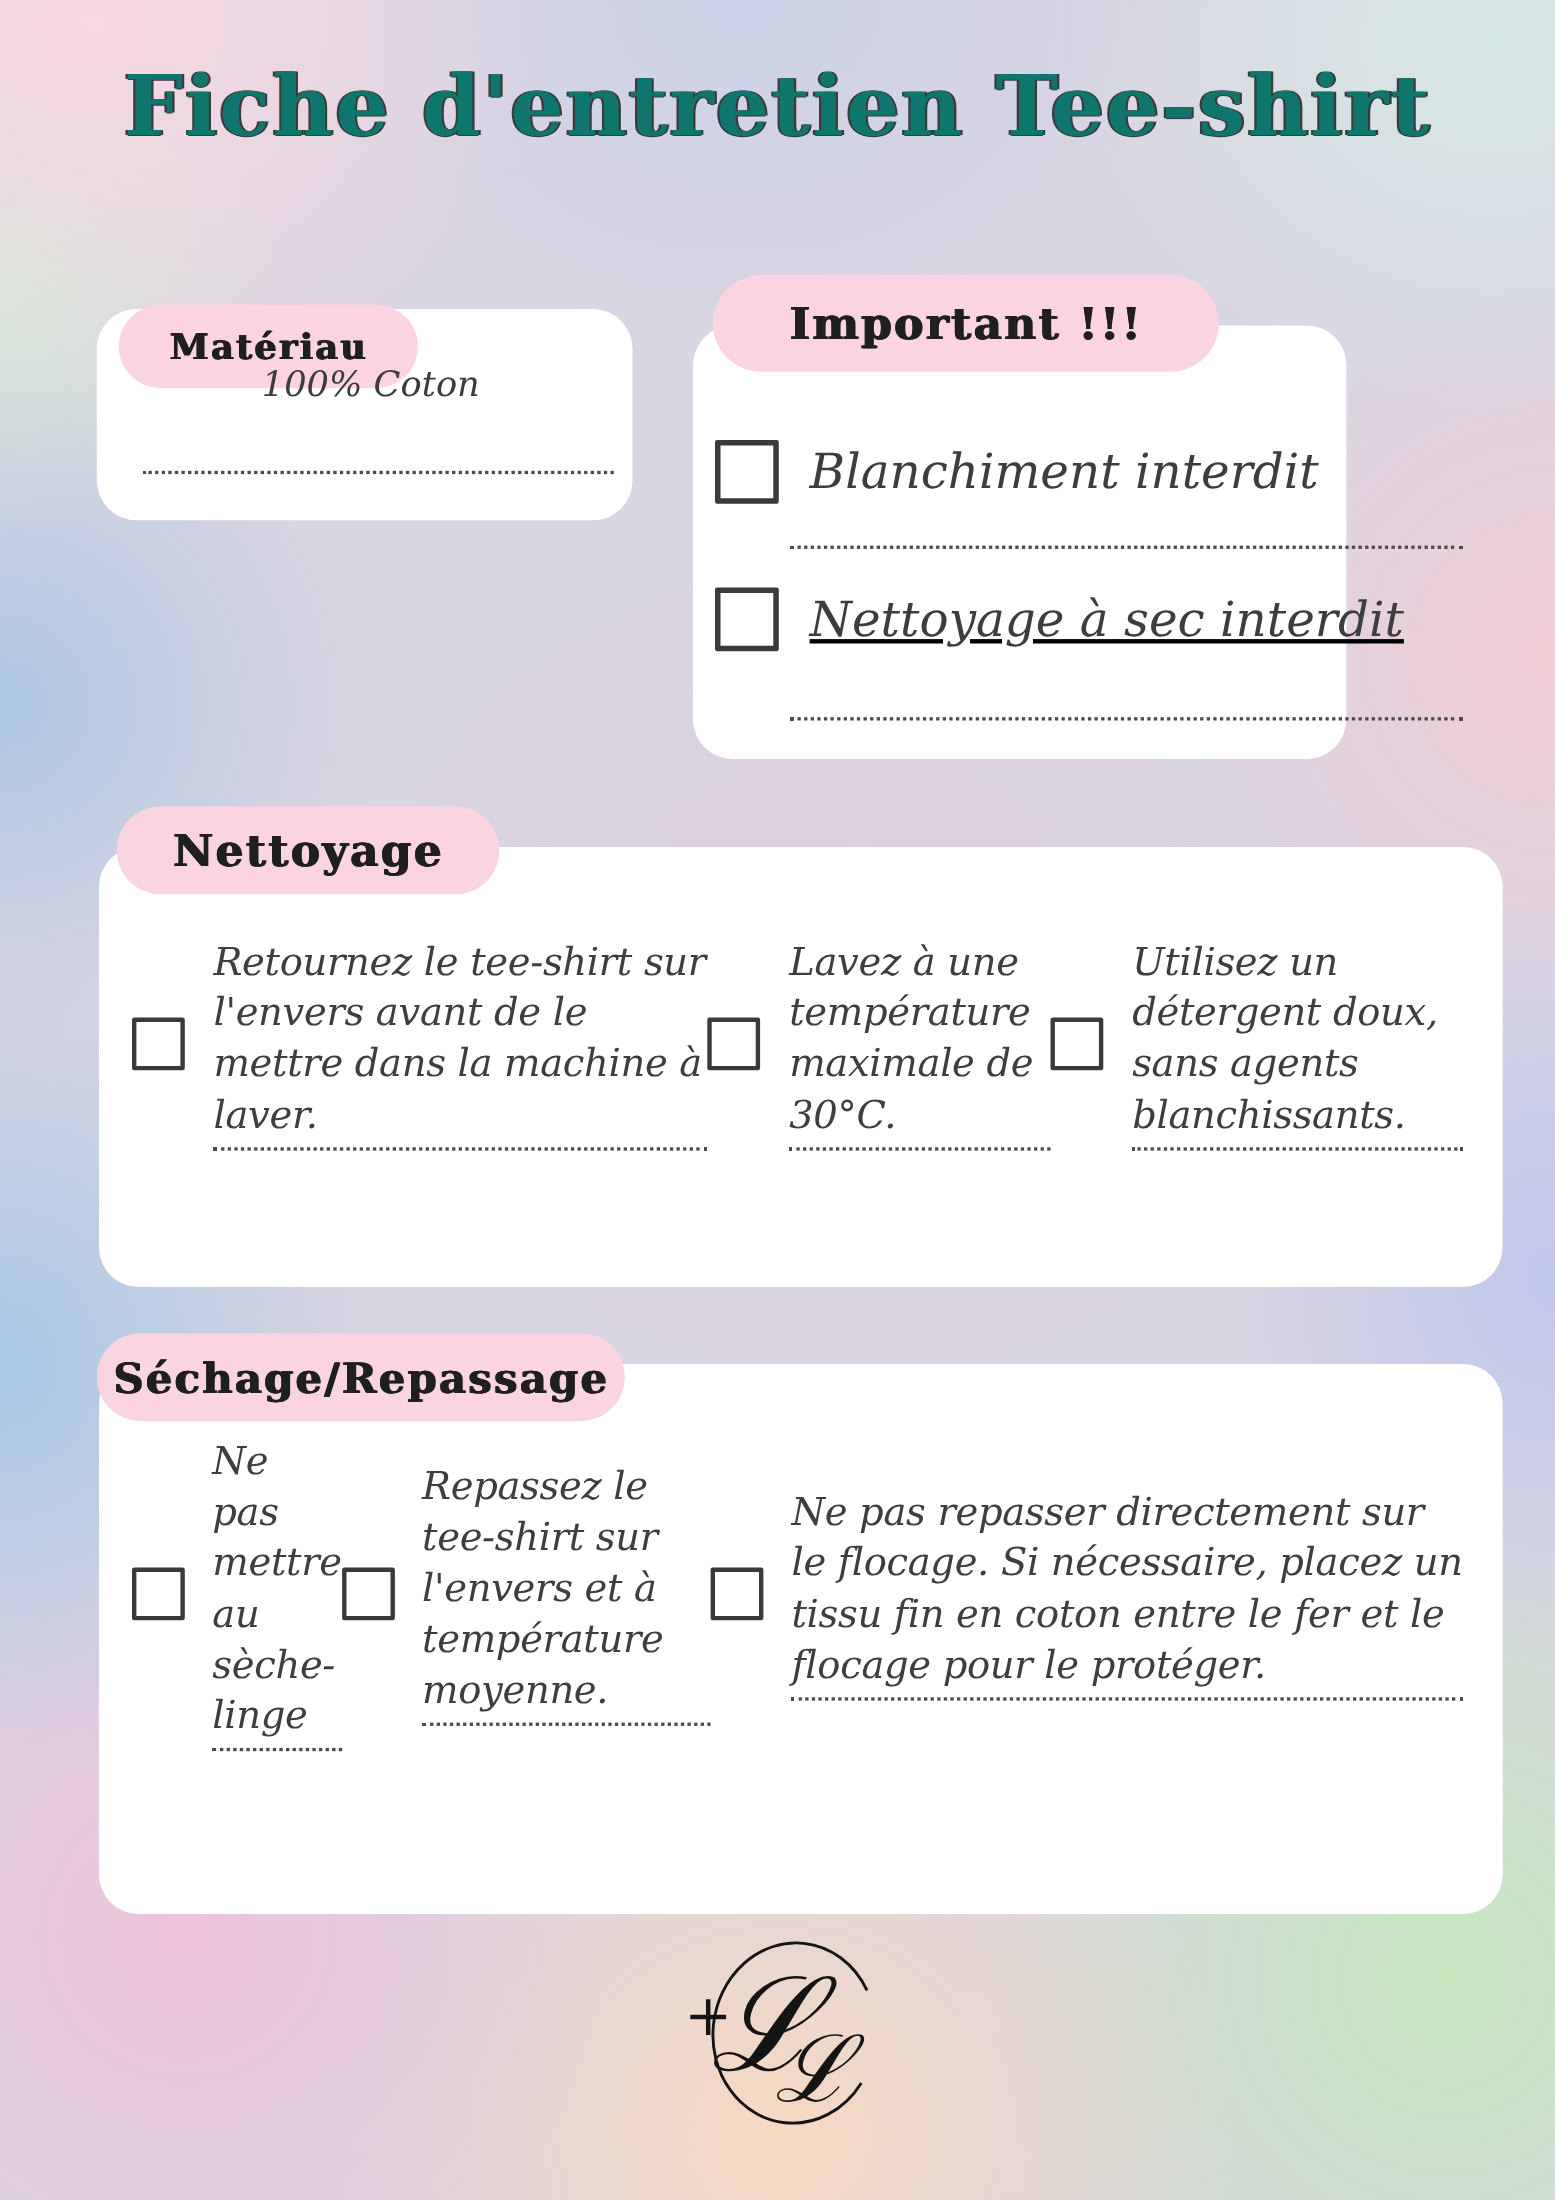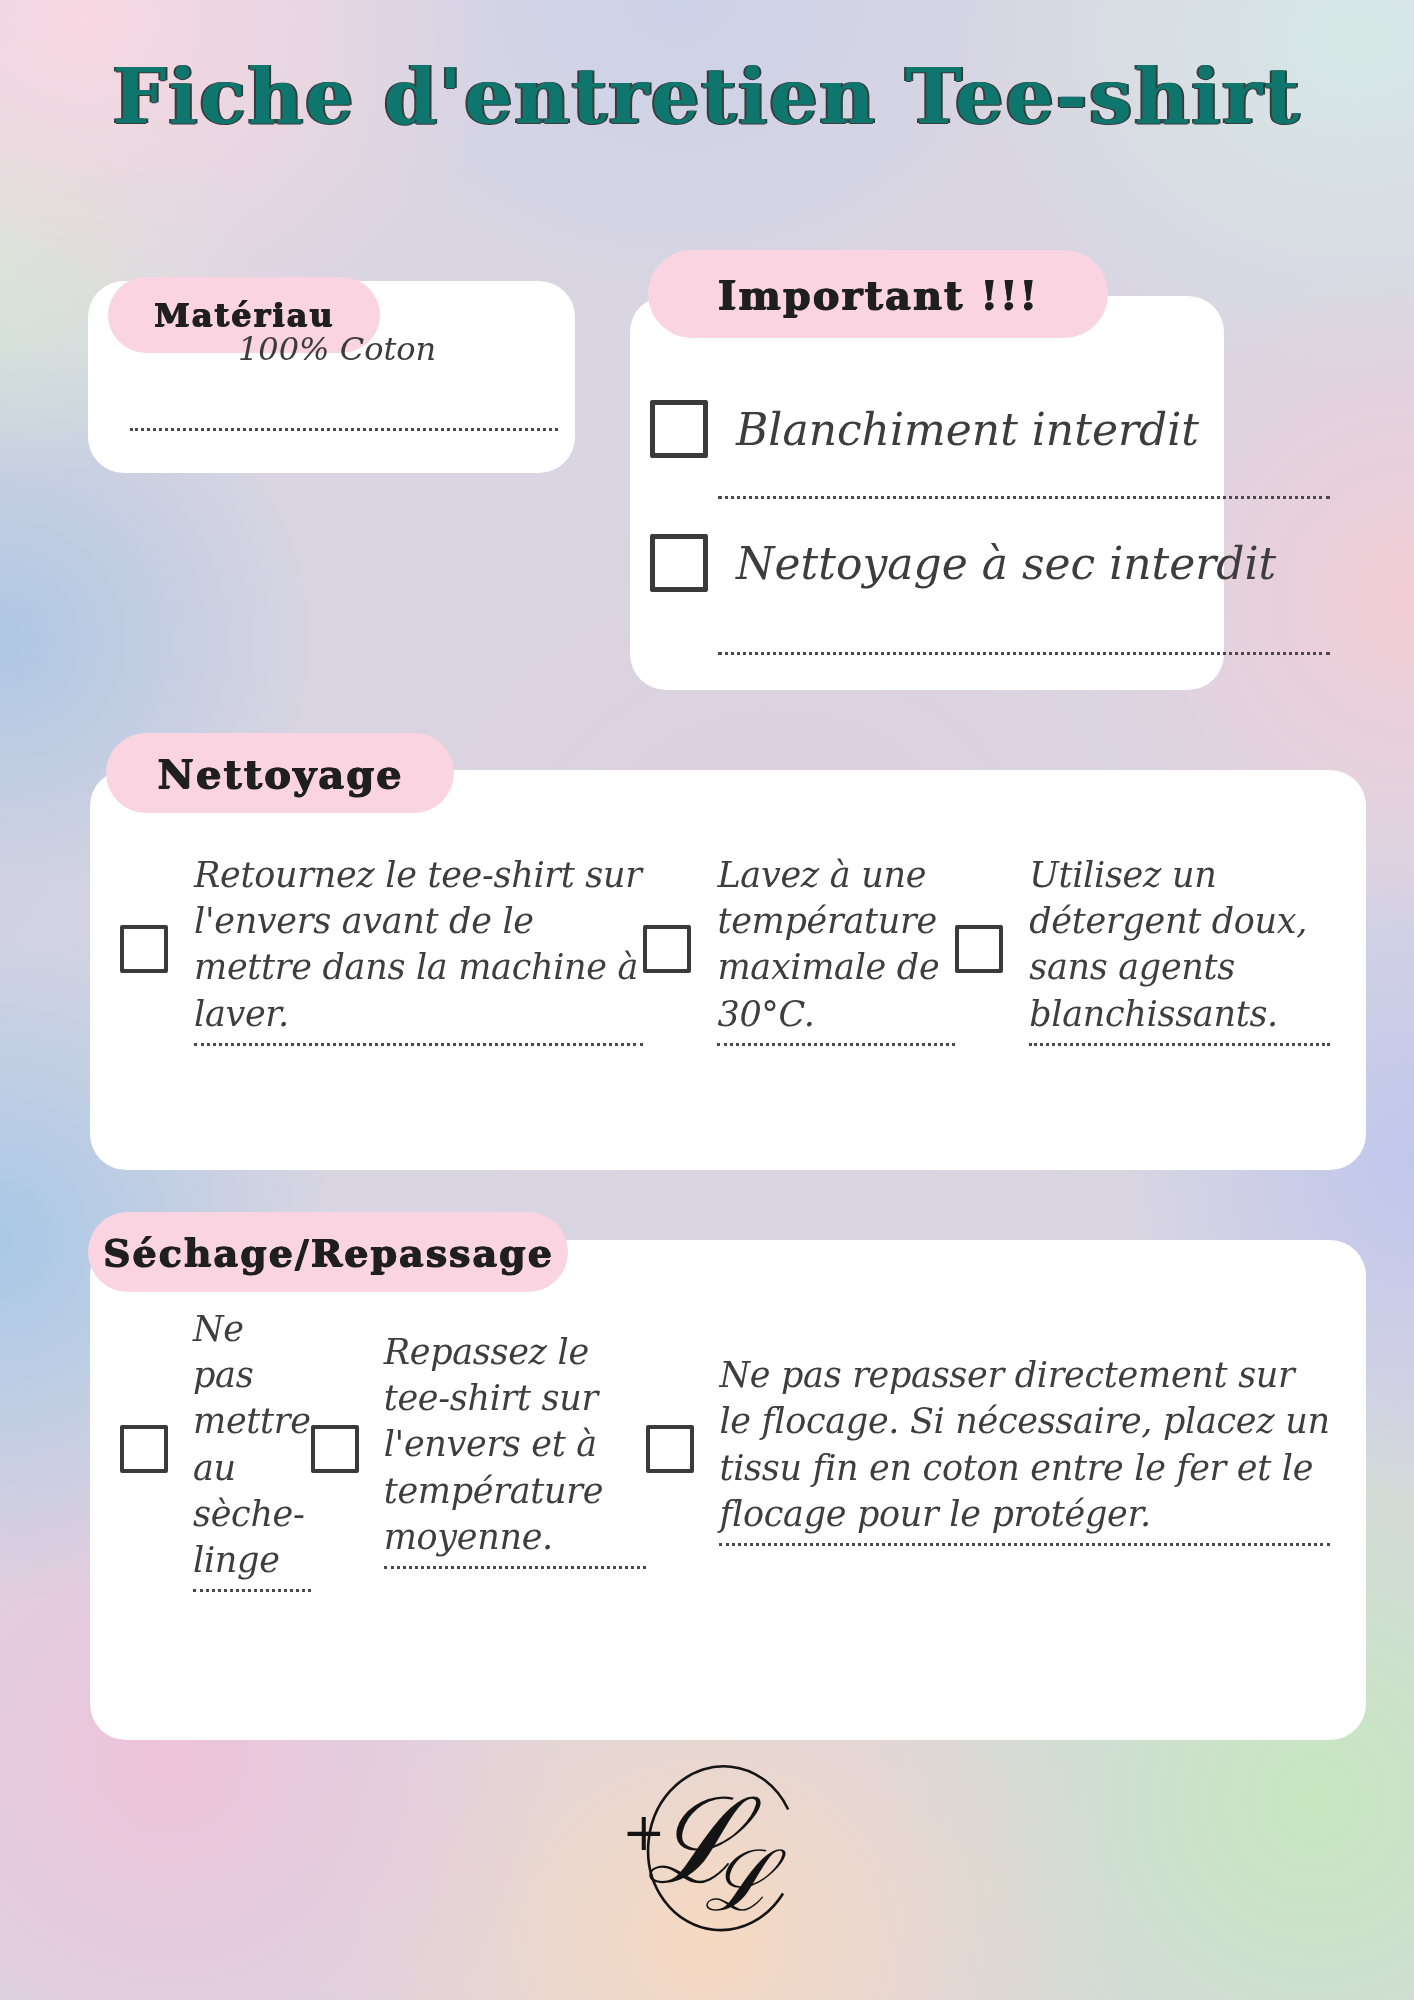--- a/index.html
+++ b/index.html
@@ -40,21 +40,21 @@
   .card{z-index:2;}
   .pill-materiau{left:108px;top:237px;width:272px;height:76px;font-size:32px;margin-top:40px;}
   .card-materiau{left:88px;top:281px;width:487px;height:192px;}
   .materiau-value{left:238px;top:330px;font-size:32px;font-style:italic;color:#3c3c3c;z-index:4;}
   .materiau-dots{left:130px;top:428px;width:428px;border-bottom:3px dotted #4a4a4a;z-index:4;}
 
   .pill-important{left:648px;top:250px;width:460px;height:88px;font-size:40px;}
   .card-important{left:630px;top:296px;width:594px;height:394px;}
   .imp-row{position:absolute;left:20px;display:flex;align-items:center;gap:28px;}
   .imp-row-1{top:104px;}
-  .imp-row-2{top:238px;}
+  .imp-row-2{top:238px;text-decoration:underline;}
   .checkbox{border:5px solid #3a3a3a;background:#fff;border-radius:2px;flex:0 0 auto;}
   .cb-lg{width:48px;height:48px;}
   .cb-sm{width:40px;height:40px;border-width:4px;}
   .imp-text{font-size:44px;font-style:italic;color:#3d3d3d;white-space:nowrap;}
   .imp-dots{position:absolute;left:88px;width:612px;border-bottom:3px dotted #4a4a4a;}
   .imp-dots-1{top:200px;}
   .imp-dots-2{top:356px;}
 
   .pill-nettoyage{left:106px;top:733px;width:348px;height:80px;font-size:40px;}
   .card-nettoyage{left:90px;top:770px;width:1276px;height:400px;}

